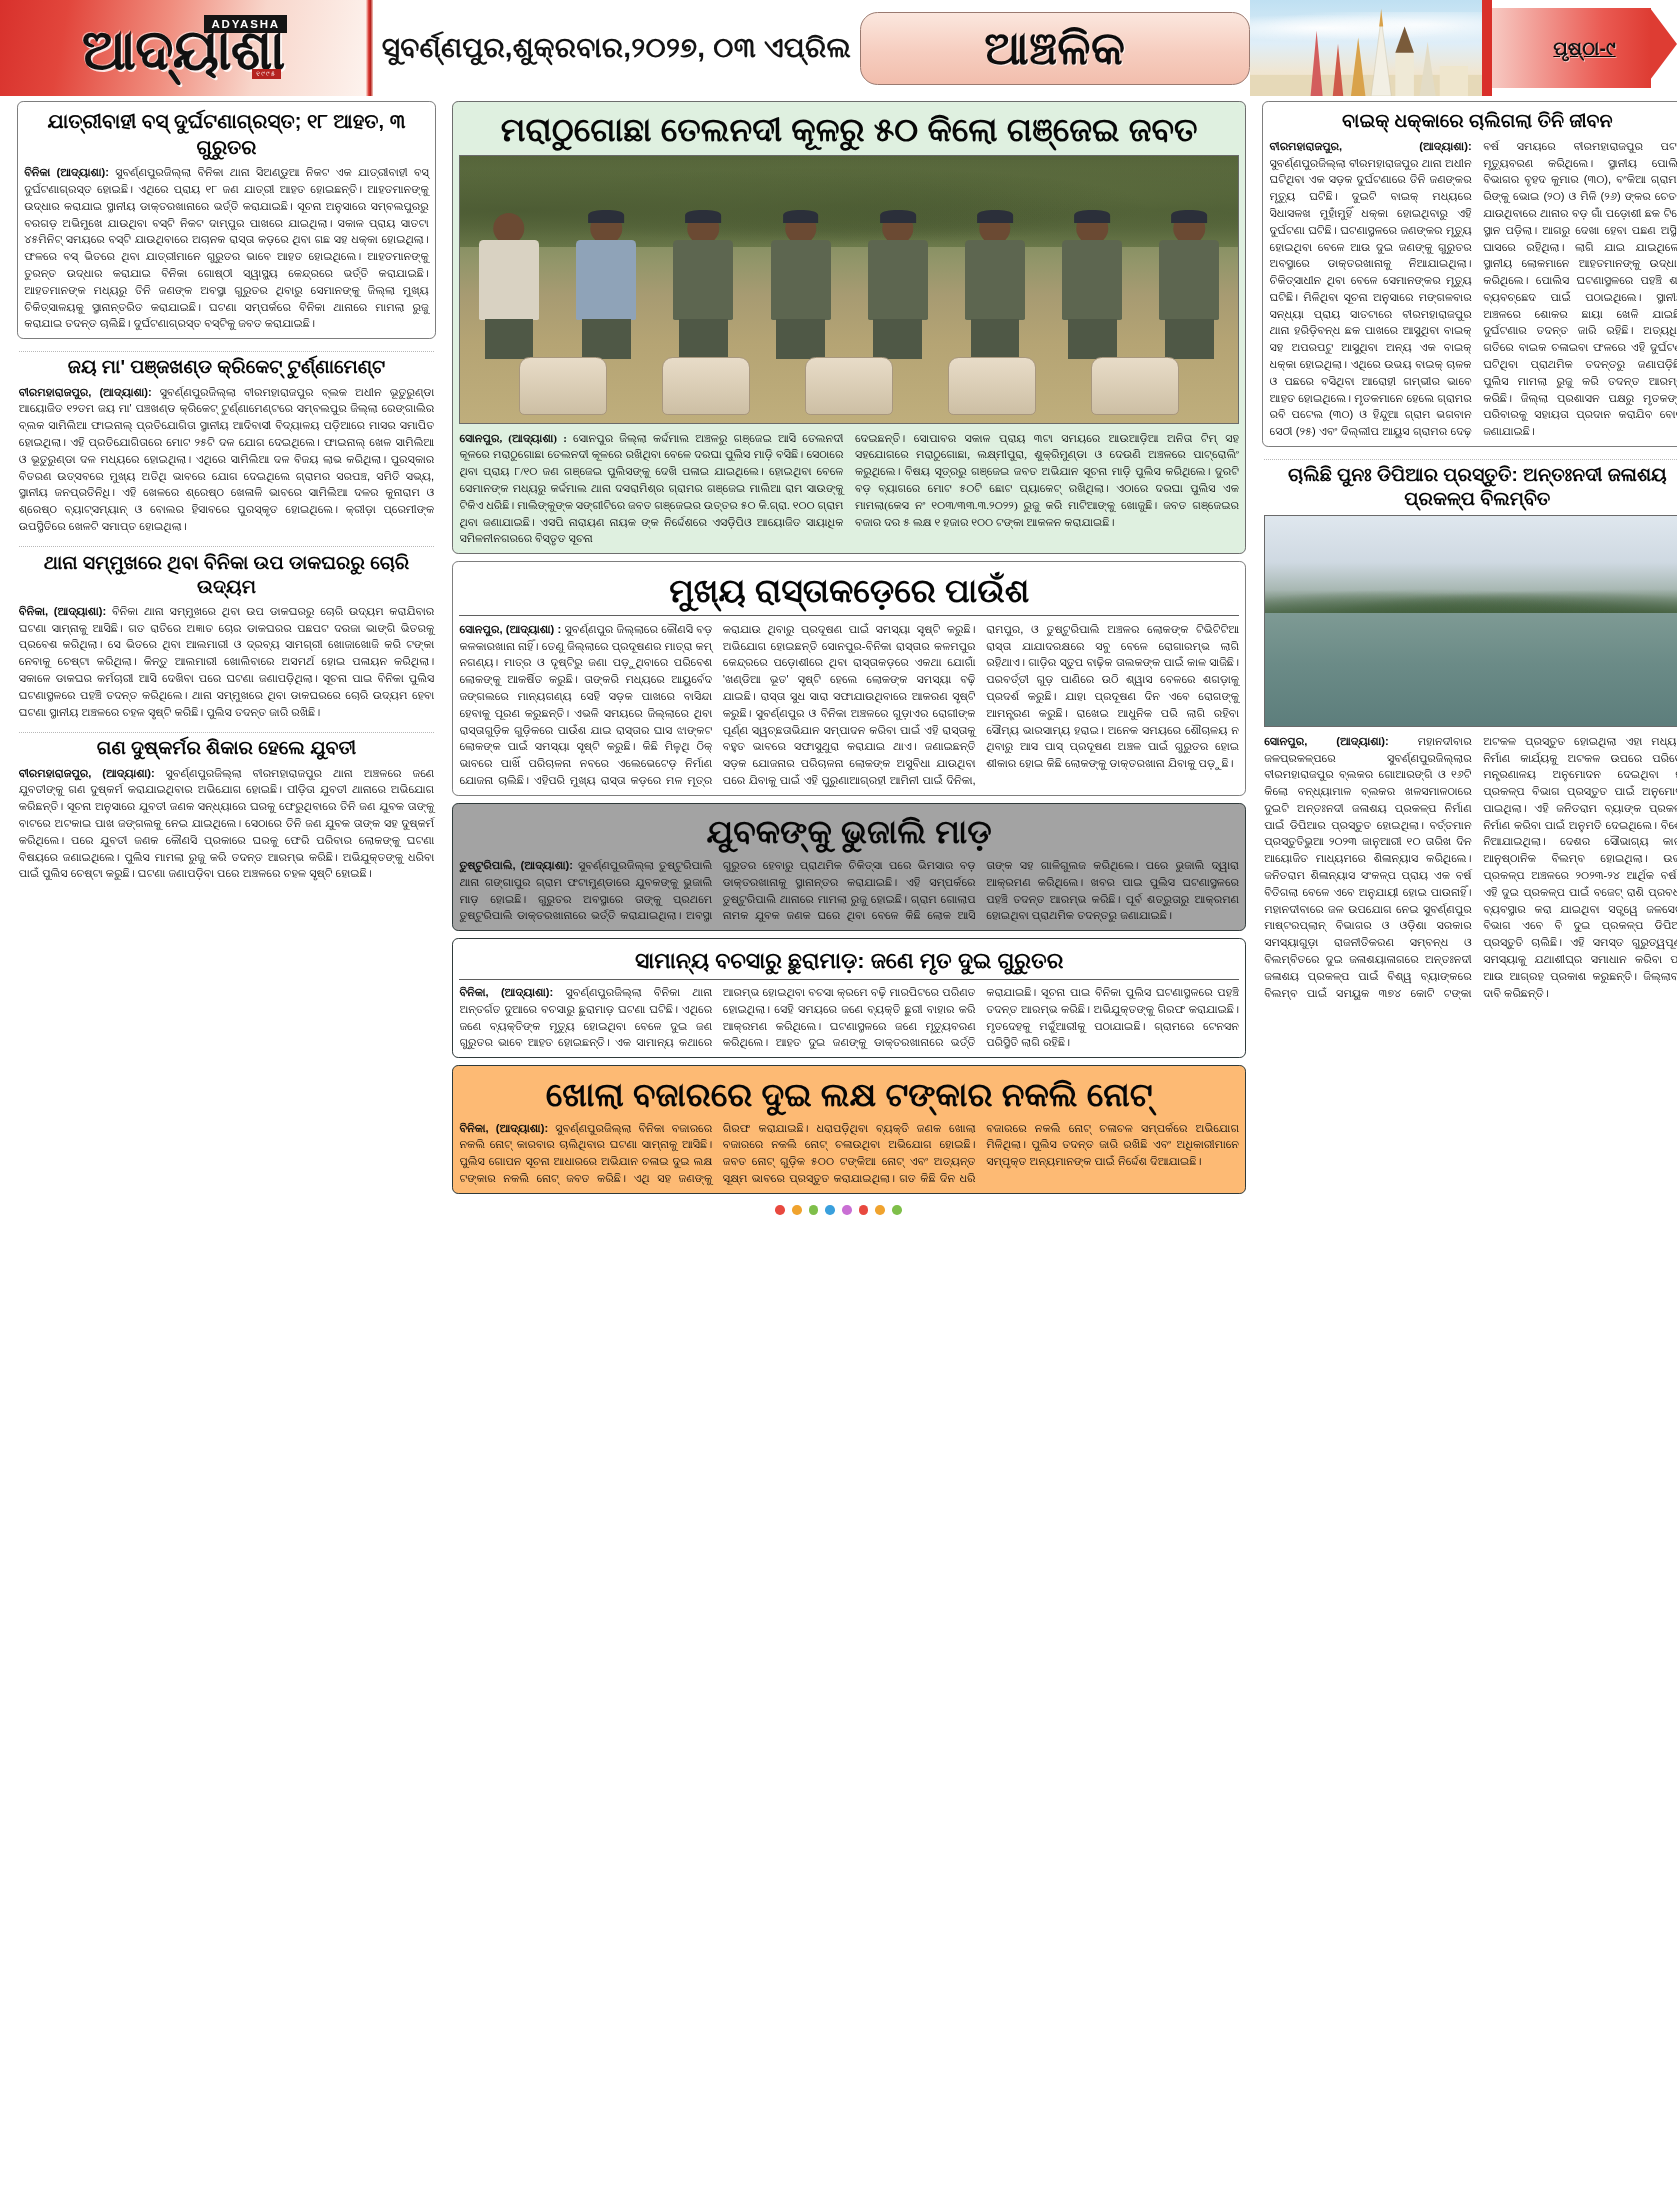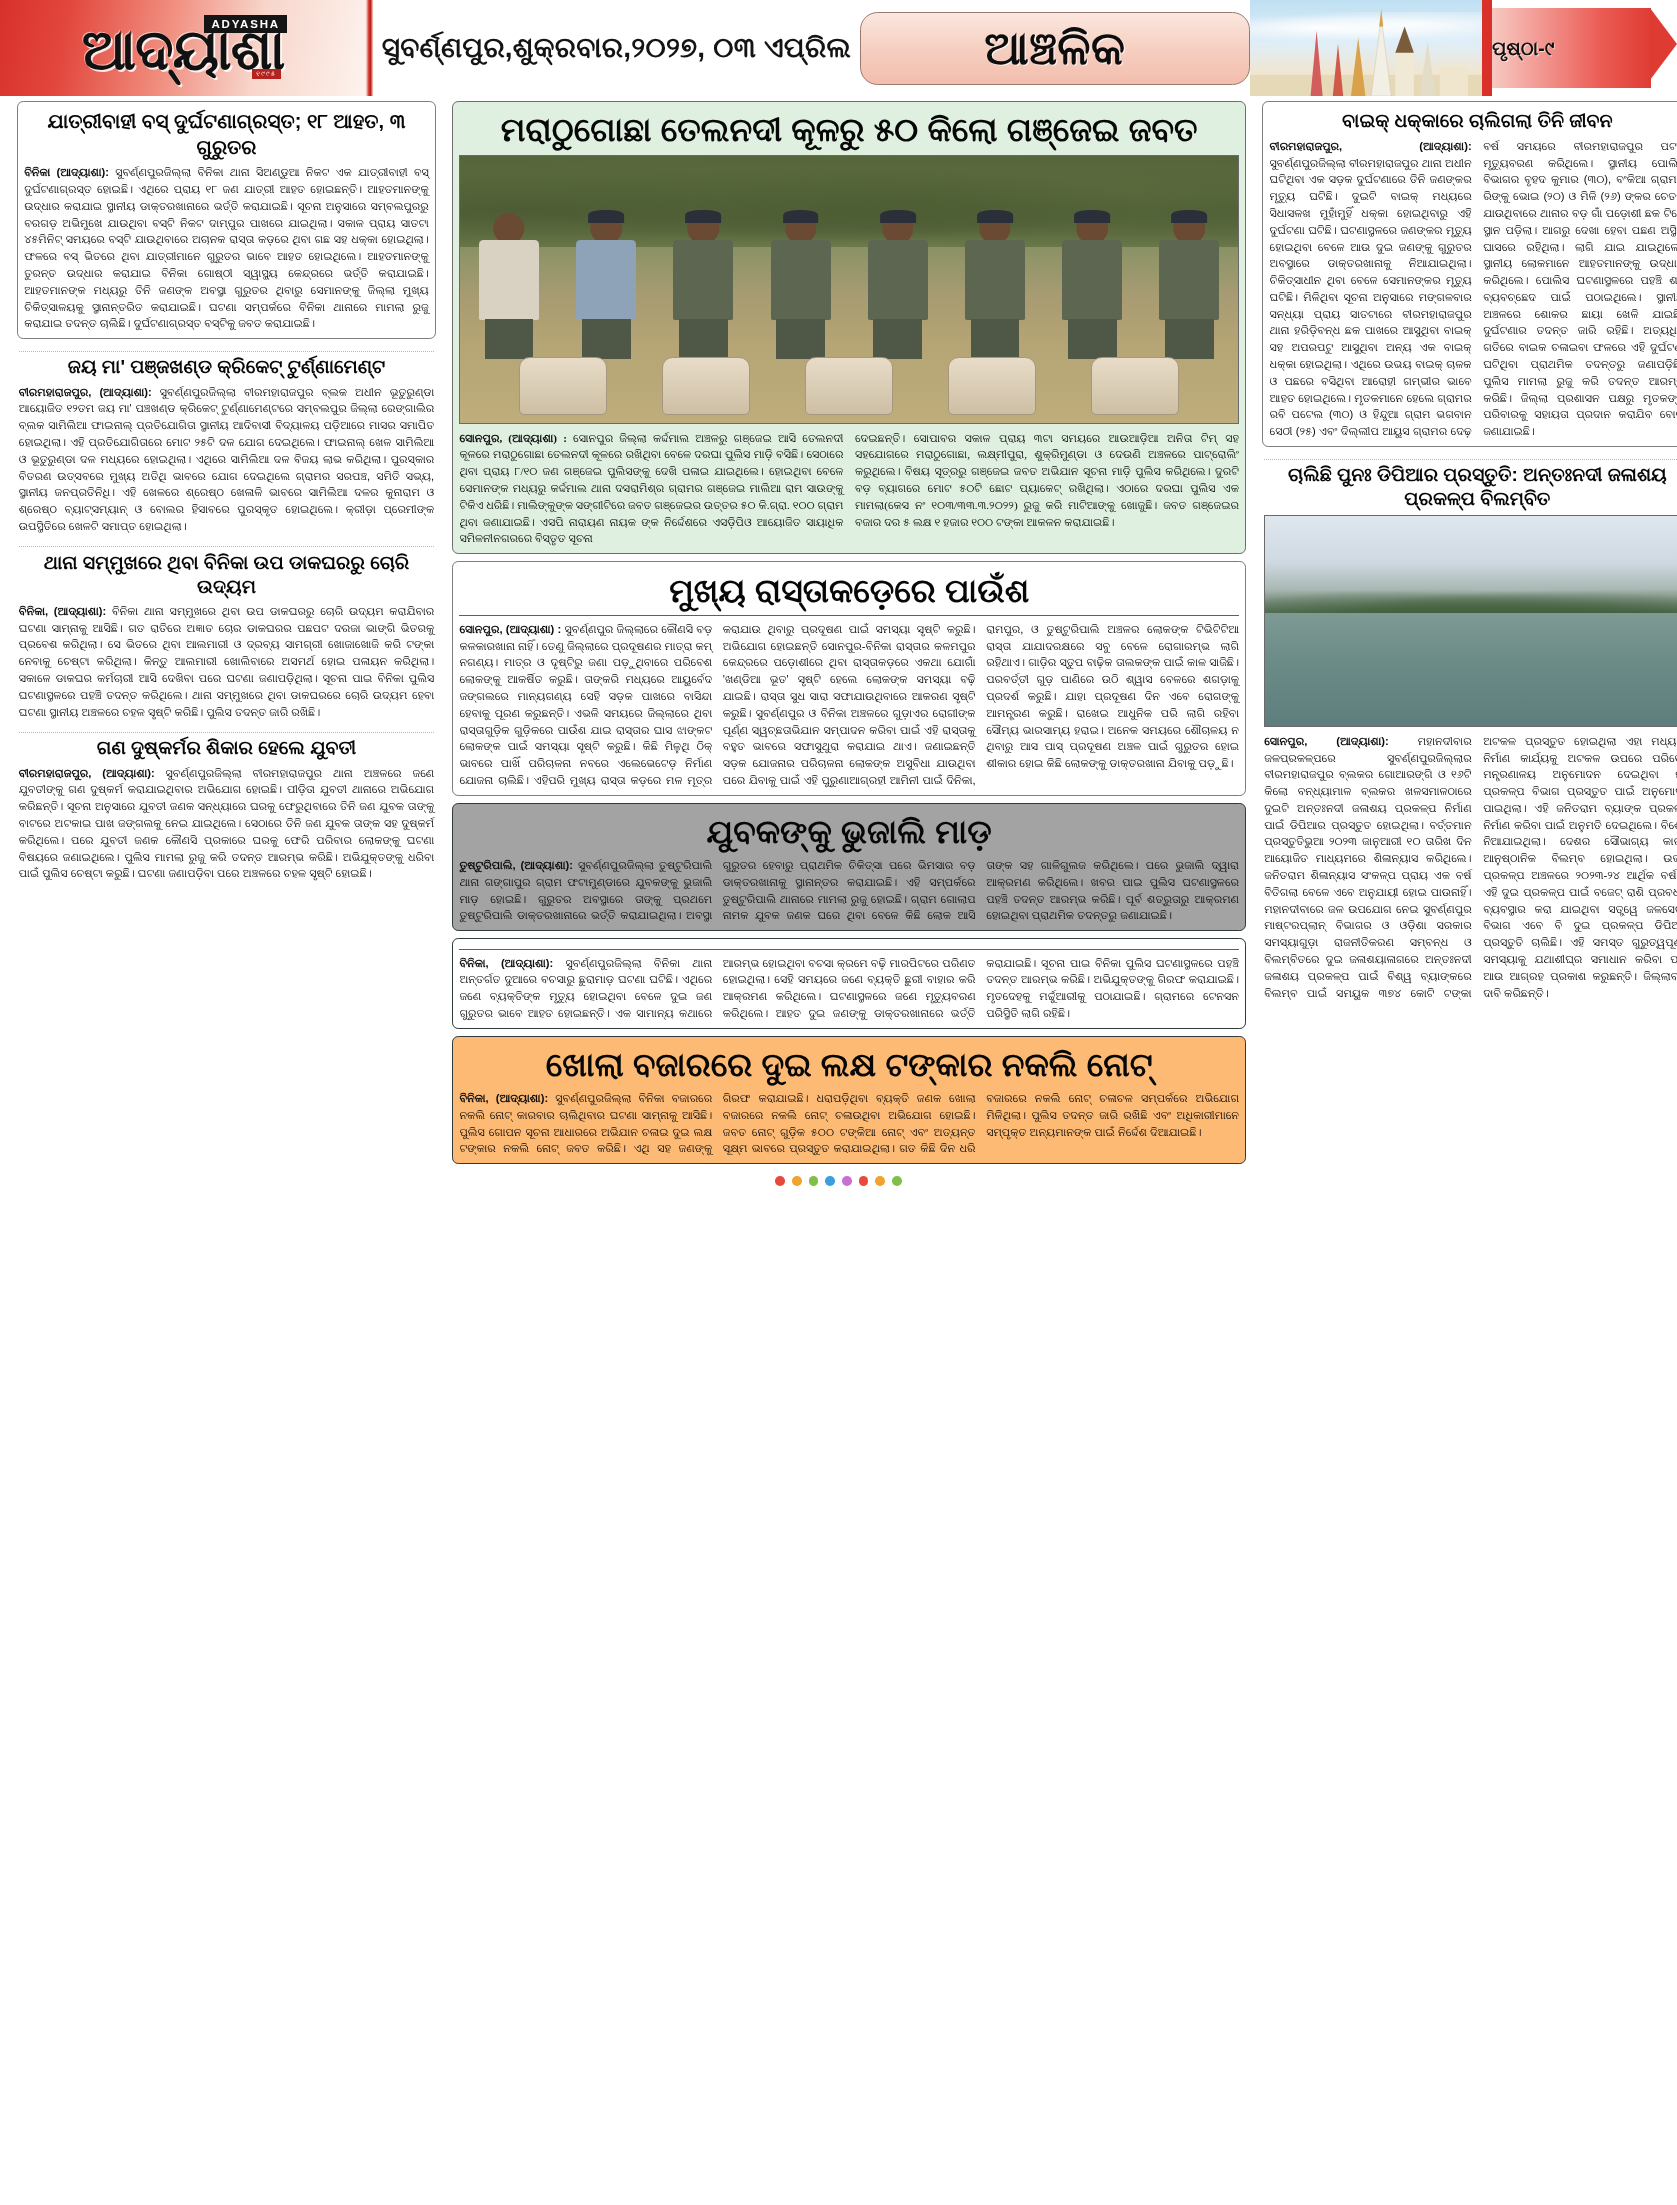--- a/index.html
+++ b/index.html
@@ -116,21 +116,21 @@
   }
   .mh-photo .sky-cloud{
     position:absolute;left:0;top:12%;width:100%;height:34%;
     background:radial-gradient(ellipse at 30% 50%,rgba(255,255,255,.95) 0%,rgba(255,255,255,0) 60%),
                radial-gradient(ellipse at 70% 40%,rgba(255,255,255,.85) 0%,rgba(255,255,255,0) 65%);
   }
   .mh-pagebadge{
     flex:0 0 185px;
     position:relative;
     background:#fff;
-    display:flex;align-items:center;
+    display:flex;align-items:center;justify-content:center;text-decoration:underline;
   }
   .badge-shape{
     position:absolute;left:0;top:8px;bottom:8px;right:26.5px;
     background:linear-gradient(90deg,#f7c9c2,#ea5a52 70%,#de3c33);
   }
   .badge-arrow{
     position:absolute;right:0;top:8px;
     width:0;height:0;
     border-top:36px solid transparent;
     border-bottom:36px solid transparent;
@@ -450,20 +450,21 @@
 
       <div class="article pink dark">
         <div class="hl hbig">ଯୁବକଙ୍କୁ ଭୁଜାଲି ମାଡ଼</div>
         <div class="body three">
           <span class="dateline">ତୁଷ୍ଟୁରିପାଲି, (ଆଦ୍ୟାଶା):</span>
           <span>ସୁବର୍ଣ୍ଣପୁରଜିଲ୍ଲା ତୁଷ୍ଟୁରିପାଲି ଥାନା ଗଙ୍ଗାପୁର ଗ୍ରାମ ଫଟାମୁଣ୍ଡାରେ ଯୁବକଙ୍କୁ ଭୁଜାଲି ମାଡ଼ ହୋଇଛି। ଗୁରୁତର ଅବସ୍ଥାରେ ତାଙ୍କୁ ପ୍ରଥମେ ତୁଷ୍ଟୁରିପାଲି ଡାକ୍ତରଖାନାରେ ଭର୍ତ୍ତି କରାଯାଇଥିଲା। ଅବସ୍ଥା ଗୁରୁତର ହେବାରୁ ପ୍ରାଥମିକ ଚିକିତ୍ସା ପରେ ଭିମସାର ବଡ଼ ଡାକ୍ତରଖାନାକୁ ସ୍ଥାନାନ୍ତର କରାଯାଇଛି। ଏହି ସମ୍ପର୍କରେ ତୁଷ୍ଟୁରିପାଲି ଥାନାରେ ମାମଲା ରୁଜୁ ହୋଇଛି। ଗ୍ରାମ ଗୋଲାପ ନାମକ ଯୁବକ ଜଣକ ଘରେ ଥିବା ବେଳେ କିଛି ଲୋକ ଆସି ତାଙ୍କ ସହ ଗାଳିଗୁଲଜ କରିଥିଲେ। ପରେ ଭୁଜାଲି ଦ୍ୱାରା ଆକ୍ରମଣ କରିଥିଲେ। ଖବର ପାଇ ପୁଲିସ ଘଟଣାସ୍ଥଳରେ ପହଞ୍ଚି ତଦନ୍ତ ଆରମ୍ଭ କରିଛି। ପୂର୍ବ ଶତ୍ରୁତାରୁ ଆକ୍ରମଣ ହୋଇଥିବା ପ୍ରାଥମିକ ତଦନ୍ତରୁ ଜଣାଯାଇଛି।</span>
         </div>
       </div>
 
       <div class="article dark">
+        <div class="hl h1">ସାମାନ୍ୟ ବଚସାରୁ ଛୁରାମାଡ଼: ଜଣେ ମୃତ ଦୁଇ ଗୁରୁତର</div>
         <hr class="solidrule">
         <div class="body three">
           <span class="dateline">ବିନିକା, (ଆଦ୍ୟାଶା):</span>
           <span>ସୁବର୍ଣ୍ଣପୁରଜିଲ୍ଲା ବିନିକା ଥାନା ଅନ୍ତର୍ଗତ ଦୁଆରେ ବଚସାରୁ ଛୁରାମାଡ଼ ଘଟଣା ଘଟିଛି। ଏଥିରେ ଜଣେ ବ୍ୟକ୍ତିଙ୍କ ମୃତ୍ୟୁ ହୋଇଥିବା ବେଳେ ଦୁଇ ଜଣ ଗୁରୁତର ଭାବେ ଆହତ ହୋଇଛନ୍ତି। ଏକ ସାମାନ୍ୟ କଥାରେ ଆରମ୍ଭ ହୋଇଥିବା ବଚସା କ୍ରମେ ବଢ଼ି ମାରପିଟରେ ପରିଣତ ହୋଇଥିଲା। ସେହି ସମୟରେ ଜଣେ ବ୍ୟକ୍ତି ଛୁରୀ ବାହାର କରି ଆକ୍ରମଣ କରିଥିଲେ। ଘଟଣାସ୍ଥଳରେ ଜଣେ ମୃତ୍ୟୁବରଣ କରିଥିଲେ। ଆହତ ଦୁଇ ଜଣଙ୍କୁ ଡାକ୍ତରଖାନାରେ ଭର୍ତ୍ତି କରାଯାଇଛି। ସୂଚନା ପାଇ ବିନିକା ପୁଲିସ ଘଟଣାସ୍ଥଳରେ ପହଞ୍ଚି ତଦନ୍ତ ଆରମ୍ଭ କରିଛି। ଅଭିଯୁକ୍ତଙ୍କୁ ଗିରଫ କରାଯାଇଛି। ମୃତଦେହକୁ ମର୍ଚ୍ଚୁଆରୀକୁ ପଠାଯାଇଛି। ଗ୍ରାମରେ ଟେନସନ ପରିସ୍ଥିତି ଲାଗି ରହିଛି।</span>
         </div>
       </div>
 
       <div class="article blue dark">
         <div class="hl hbig">ଖୋଲା ବଜାରରେ ଦୁଇ ଲକ୍ଷ ଟଙ୍କାର ନକଲି ନୋଟ୍</div>
         <div class="body three">

